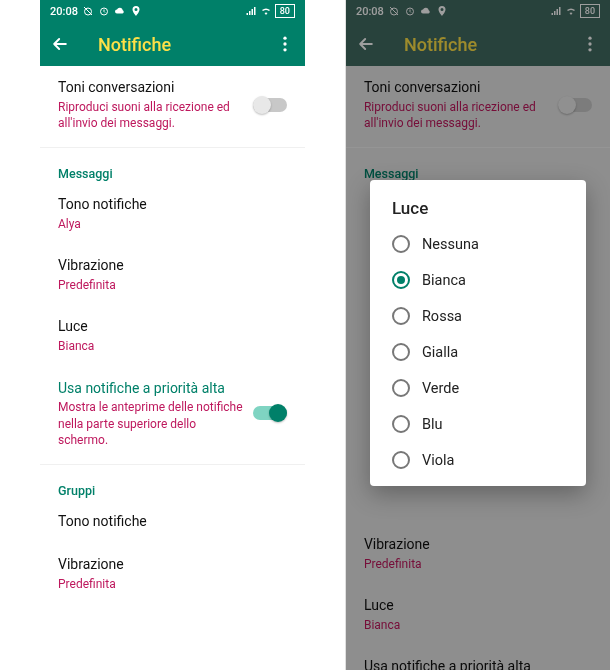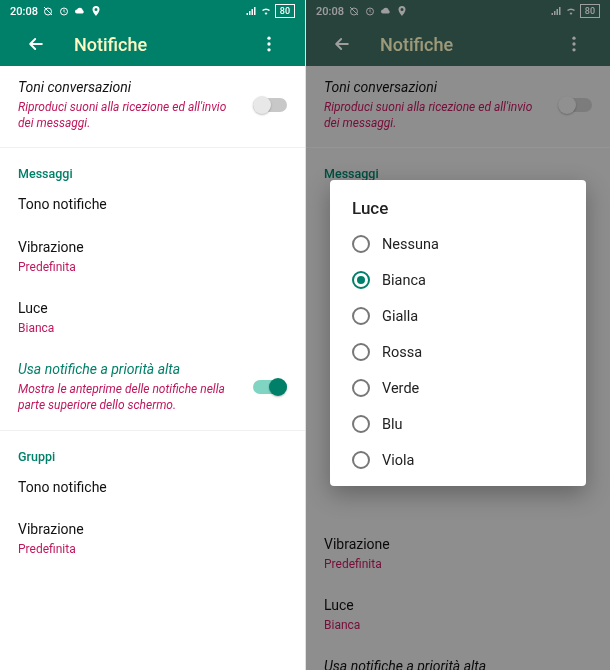--- a/index.html
+++ b/index.html
@@ -1,41 +1,41 @@
 <!DOCTYPE html>
 <html><head>
 <meta charset="utf-8">
 <style>
   * { box-sizing: border-box; margin: 0; padding: 0; }
   body { font-family: -apple-system, "Segoe UI", Roboto, Helvetica, Arial, sans-serif; background: #fff; }
   .container { display: flex; width: 610px; height: 670px; overflow: hidden; }
-  .phone { width: 305px; height: 670px; position: relative; overflow: hidden; background: #fff; }
+  .phone { width: 305px; height: 670px; position: relative; overflow: hidden; background: #fff; margin-left: 40px; }
   .phone + .phone { border-left: 1px solid #e0e0e0; }
   
   
   .statusbar { height: 22px; display: flex; align-items: center; justify-content: space-between; padding: 0 10px; font-size: 11px; font-weight: 500; color: #fff; background: #008069; }
   .statusbar .left { display: flex; align-items: center; gap: 4px; }
   .statusbar .right { display: flex; align-items: center; gap: 3px; }
   .ic-sm { display: inline-flex; align-items: center; justify-content: center; }
   .ic-sm svg { width: 12px; height: 12px; }
   .battery-pill { border: 1.2px solid #fff; border-radius: 0; padding: 0 4px; font-size: 9px; line-height: 12px; display: flex; align-items: center; gap: 1px; }
   
   
-  .appbar { height: 44px; background: #008069; display: flex; align-items: center; padding: 0 20px; color: #fef9c3; }
+  .appbar { height: 44px; background: #008069; display: flex; align-items: center; padding: 0 4px; color: #fde047; }
   .appbar-title { flex: 1; font-size: 18px; font-weight: 500; margin-left: 22px; }
   .icon-btn { width: 32px; height: 32px; display: flex; align-items: center; justify-content: center; cursor: pointer; }
   .icon-btn svg { width: 20px; height: 20px; }
   
   
   .content { height: 604px; overflow-y: hidden; background: #fff; }
   .row { padding: 12px 18px; position: relative; }
   .row .title { font-size: 14px; color: #111; line-height: 1.35; }
   .row .sub { font-size: 12px; color: #be185d; margin-top: 2px; line-height: 1.35; }
   .row.disabled .title, .row.disabled .sub { color: #c8c8c8; }
-  .row.with-toggle { padding-right: 62px; font-style: italic; }
+  .row.with-toggle { padding-right: 62px; }
   
   .section-header { padding: 14px 18px 2px; font-size: 12.5px; font-weight: 500; color: #008069; }
   .divider { height: 1px; background: #f0f0f0; margin: 4px 0; }
   
   
   .toggle { position: absolute; right: 18px; top: 50%; transform: translateY(-50%); width: 34px; height: 18px; }
   .toggle .track { position: absolute; inset: 2px 0; height: 14px; background: #c8c8c8; border-radius: 7px; }
   .toggle .thumb { position: absolute; width: 18px; height: 18px; background: #e8e8e8; border-radius: 50%; top: 0; left: 0; box-shadow: 0 1px 2px rgba(0,0,0,.25); }
   .toggle.on .track { background: #7fd4c2; }
   .toggle.on .thumb { background: #008069; left: 16px; }
@@ -128,20 +128,21 @@
             <div class="track"></div>
             <div class="thumb"></div>
           </div>
       </div>
       <div class="divider"></div>
 
       <div class="section-header">Messaggi</div>
 
       <div class="row">
         <div class="title">Tono notifiche</div>
+        <div class="sub">Alya</div>
       </div>
       <div class="row">
         <div class="title">Vibrazione</div>
         <div class="sub">Predefinita</div>
       </div>
       <div class="row">
         <div class="title">Luce</div>
         <div class="sub">Bianca</div>
       </div>
       <div class="row with-toggle">
@@ -263,28 +264,28 @@
       <div class="option">
           <div class="radio"></div>
           <div class="option-label">Nessuna</div>
         </div>
       <div class="option selected">
           <div class="radio"></div>
           <div class="option-label">Bianca</div>
         </div>
       <div class="option">
           <div class="radio"></div>
+          <div class="option-label">Rossa</div>
+        </div>
+      <div class="option">
+          <div class="radio"></div>
           <div class="option-label">Gialla</div>
         </div>
       <div class="option">
           <div class="radio"></div>
-          <div class="option-label">Rossa</div>
-        </div>
-      <div class="option">
-          <div class="radio"></div>
           <div class="option-label">Verde</div>
         </div>
       <div class="option">
           <div class="radio"></div>
           <div class="option-label">Blu</div>
         </div>
       <div class="option">
           <div class="radio"></div>
           <div class="option-label">Viola</div>
         </div>

